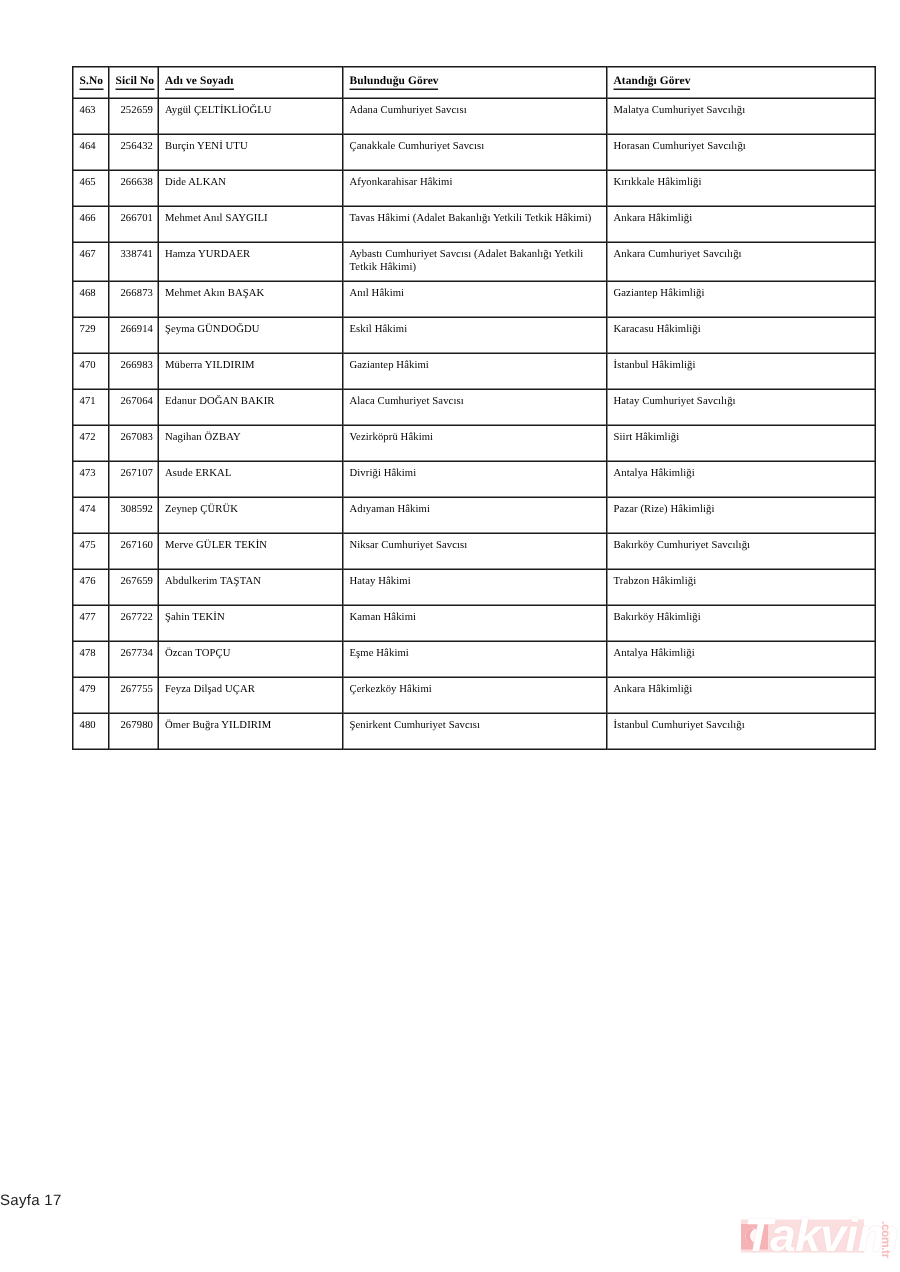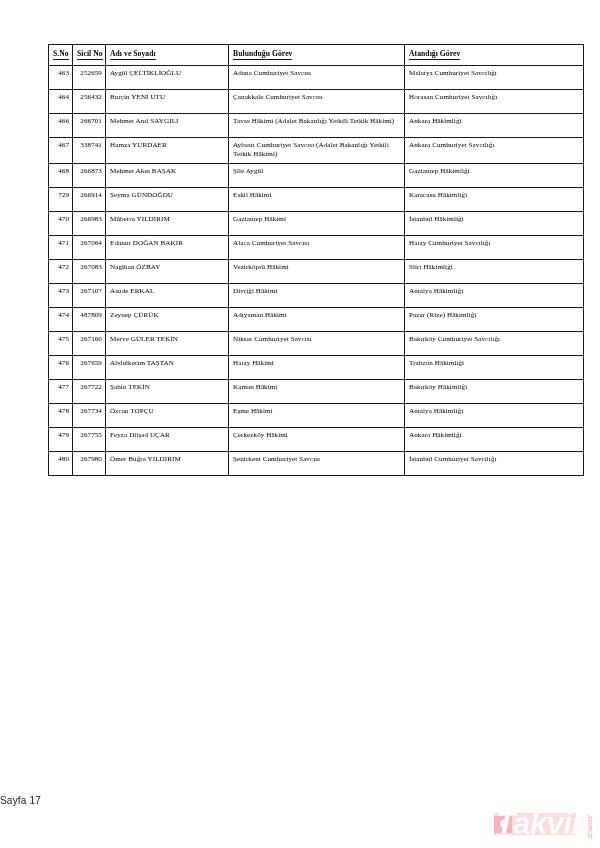--- a/index.html
+++ b/index.html
@@ -67,21 +67,21 @@
     border-bottom: 1px solid #1a1a1a;
     padding-bottom: 0px;
     text-align: center;
   }
 
   table.roster tbody td {
     height: 17px;
   }
 
   td.sno {
-    text-align: right;
+    text-align: left;
     padding-left: 0;
     padding-right: 0;
   }
   td.sicil {
     text-align: right;
     padding-left: 3px;
   }
 
   
   .footer {
@@ -197,38 +197,45 @@
             <td class="atandigi">Malatya Cumhuriyet Savcılığı</td>
           </tr>
           <tr>
             <td class="sno">464</td>
             <td class="sicil">256432</td>
             <td class="ad">Burçin YENİ UTU</td>
             <td class="bulundugu">Çanakkale Cumhuriyet Savcısı</td>
             <td class="atandigi">Horasan Cumhuriyet Savcılığı</td>
           </tr>
           <tr>
+            <td class="sno">465</td>
+            <td class="sicil">266638</td>
+            <td class="ad">Dide ALKAN</td>
+            <td class="bulundugu">Afyonkarahisar Hâkimi</td>
+            <td class="atandigi">Kırıkkale Hâkimliği</td>
+          </tr>
+          <tr>
             <td class="sno">466</td>
             <td class="sicil">266701</td>
             <td class="ad">Mehmet Anıl SAYGILI</td>
             <td class="bulundugu">Tavas Hâkimi (Adalet Bakanlığı Yetkili Tetkik Hâkimi)</td>
             <td class="atandigi">Ankara Hâkimliği</td>
           </tr>
           <tr>
             <td class="sno">467</td>
             <td class="sicil">338741</td>
             <td class="ad">Hamza YURDAER</td>
             <td class="bulundugu">Aybastı Cumhuriyet Savcısı (Adalet Bakanlığı Yetkili Tetkik Hâkimi)</td>
             <td class="atandigi">Ankara Cumhuriyet Savcılığı</td>
           </tr>
           <tr>
             <td class="sno">468</td>
             <td class="sicil">266873</td>
             <td class="ad">Mehmet Akın BAŞAK</td>
-            <td class="bulundugu">Şile Aygül</td>
+            <td class="bulundugu">Anıl Hâkimi</td>
             <td class="atandigi">Gaziantep Hâkimliği</td>
           </tr>
           <tr>
             <td class="sno">729</td>
             <td class="sicil">266914</td>
             <td class="ad">Şeyma GÜNDOĞDU</td>
             <td class="bulundugu">Eskil Hâkimi</td>
             <td class="atandigi">Karacasu Hâkimliği</td>
           </tr>
           <tr>
@@ -254,21 +261,21 @@
           </tr>
           <tr>
             <td class="sno">473</td>
             <td class="sicil">267107</td>
             <td class="ad">Asude ERKAL</td>
             <td class="bulundugu">Divriği Hâkimi</td>
             <td class="atandigi">Antalya Hâkimliği</td>
           </tr>
           <tr>
             <td class="sno">474</td>
-            <td class="sicil">487809</td>
+            <td class="sicil">308592</td>
             <td class="ad">Zeynep ÇÜRÜK</td>
             <td class="bulundugu">Adıyaman Hâkimi</td>
             <td class="atandigi">Pazar (Rize) Hâkimliği</td>
           </tr>
           <tr>
             <td class="sno">475</td>
             <td class="sicil">267160</td>
             <td class="ad">Merve GÜLER TEKİN</td>
             <td class="bulundugu">Niksar Cumhuriyet Savcısı</td>
             <td class="atandigi">Bakırköy Cumhuriyet Savcılığı</td>

